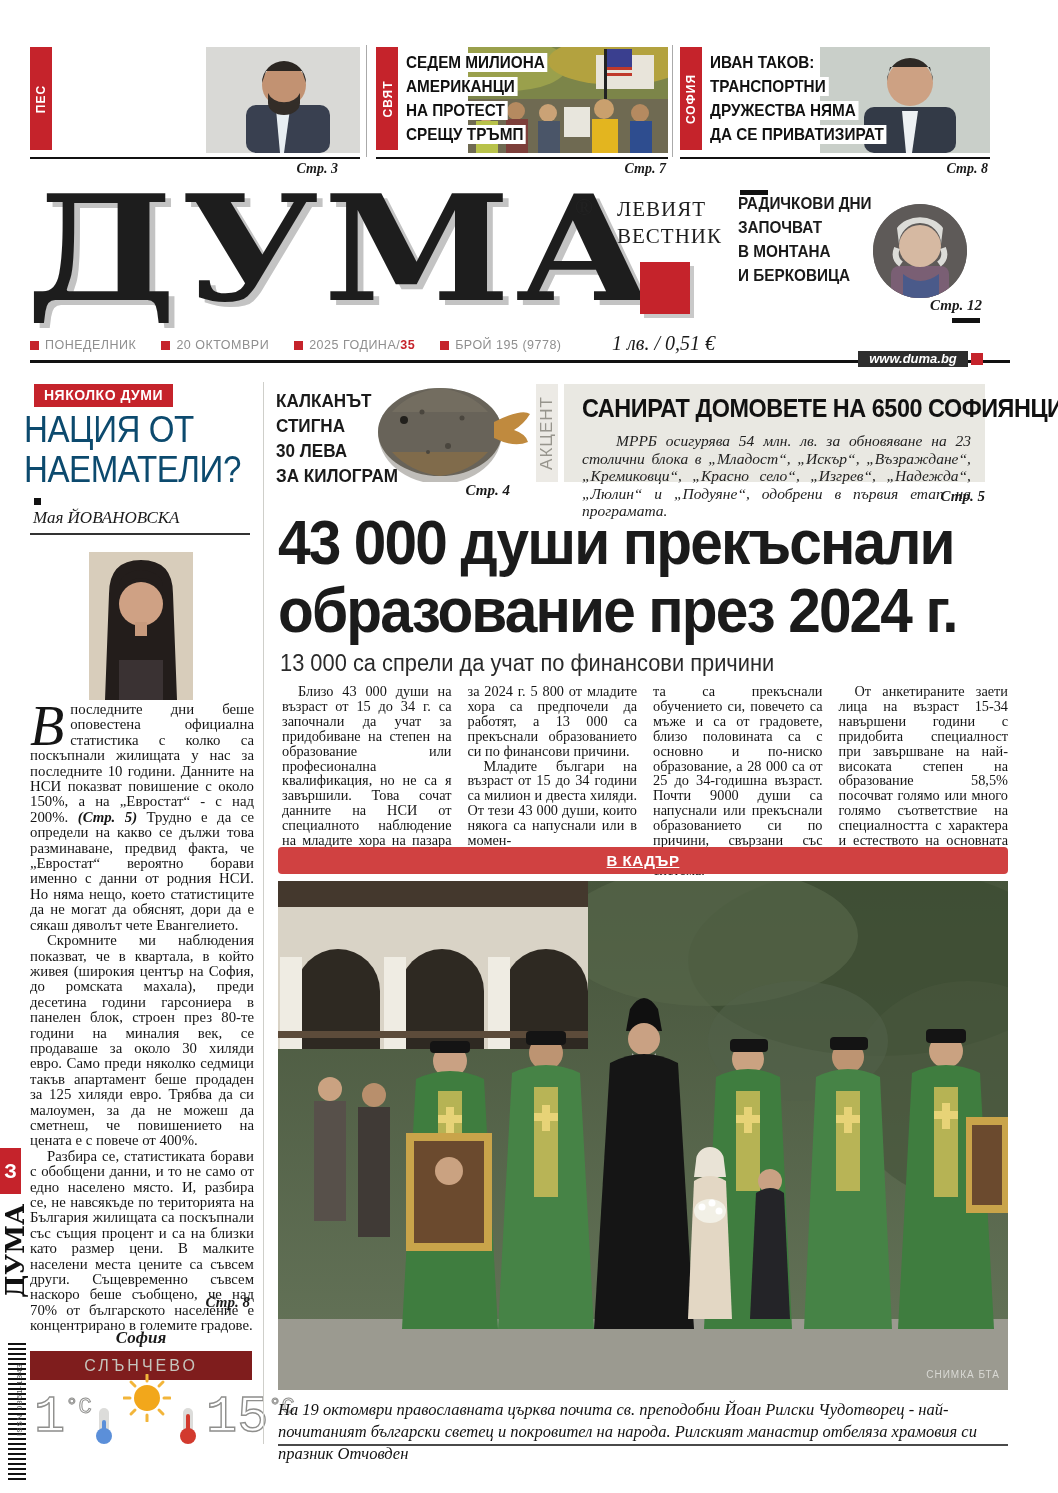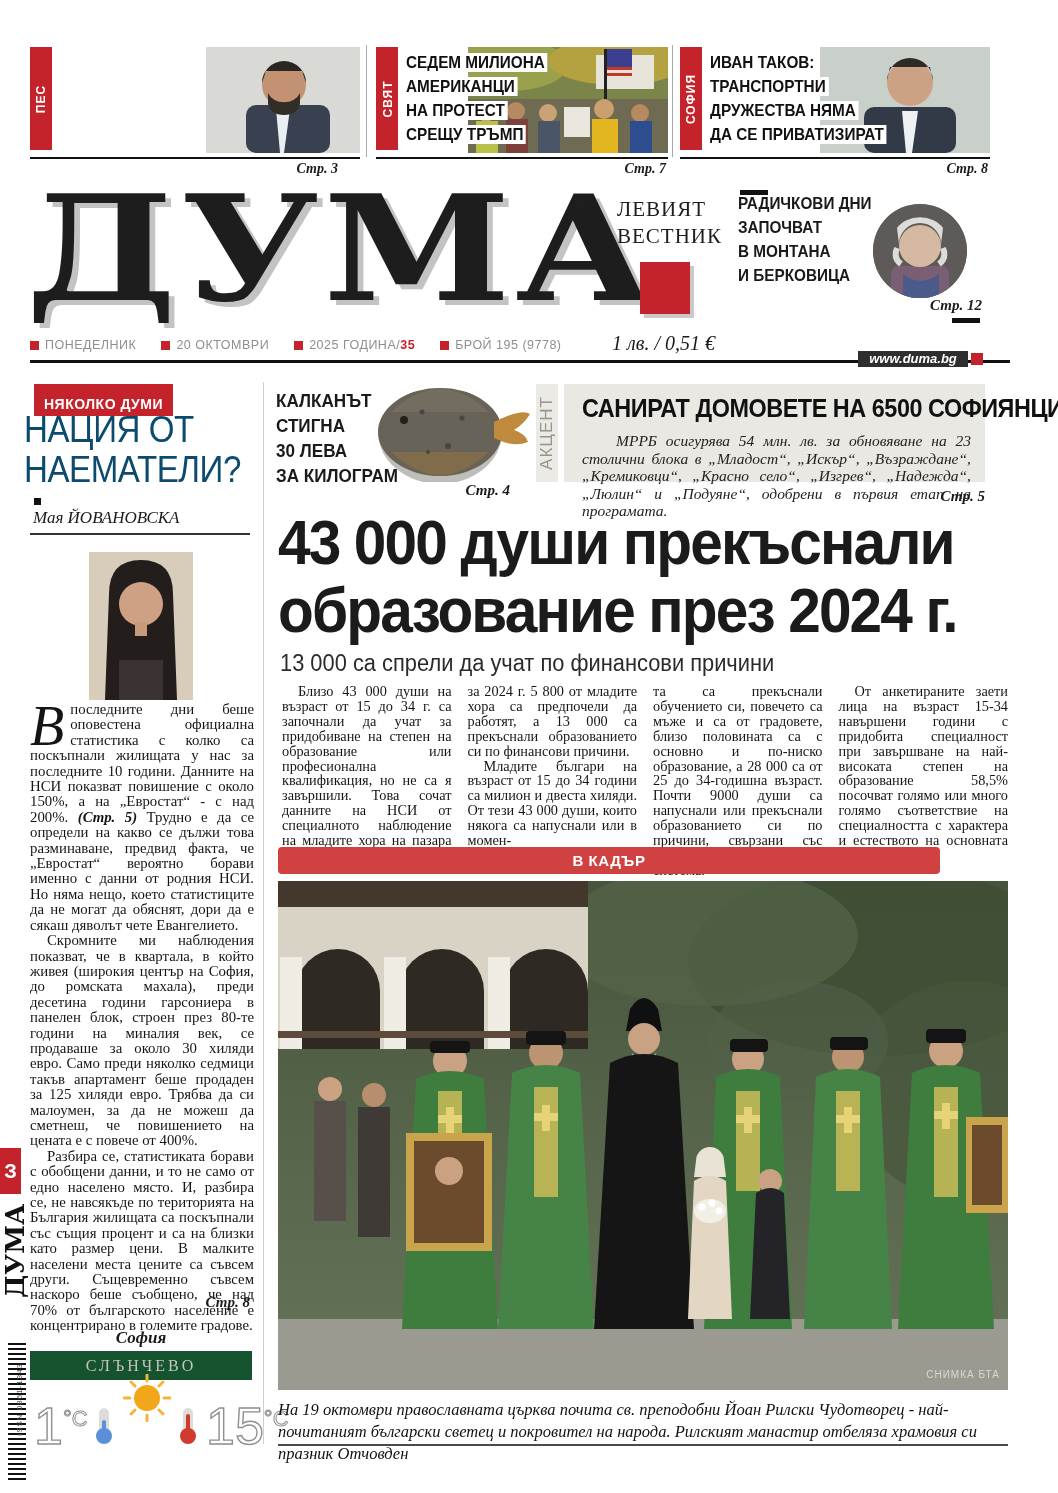--- a/index.html
+++ b/index.html
@@ -50,38 +50,38 @@
   .dateline .item { display:flex; align-items:center; gap:6px; white-space:nowrap; }
   .sq { width:9px; height:9px; background:#c5232b; display:inline-block; }
   .dateline .ynum { color:#c5232b; font-weight:bold; }
   .mast-rule { position:absolute; left:30px; top:360px; width:980px; height:3px; background:#111; }
   .site-bar { position:absolute; left:858px; top:351px; width:110px; height:16px; background:#2e2e2e; color:#fff;
     font-family:"Liberation Sans", sans-serif; font-weight:bold; font-style:italic; font-size:13px; text-align:center; line-height:16px; }
   .site-sq { position:absolute; left:971px; top:353px; width:12px; height:12px; background:#c5232b; }
 
   
   .kicker { position:absolute; left:34px; top:384px; background:#c5232b; color:#fff; font-family:"Liberation Sans", sans-serif;
-    font-weight:bold; font-size:14px; padding:12px 10px 4px; letter-spacing:.5px; }
+    font-weight:bold; font-size:14px; padding:3px 10px 4px; letter-spacing:.5px; }
   .op-title { position:absolute; left:24px; top:410px; font-family:"Liberation Sans", sans-serif; font-weight:400; font-size:36px; line-height:40px; color:#0c4a6e; }
   .op-title .tl { display:block; transform:scaleX(.92); transform-origin:left; white-space:nowrap; letter-spacing:-.5px; }
   .op-bullet { position:absolute; left:34px; top:498px; width:7px; height:7px; background:#111; }
   .op-author { position:absolute; left:33px; top:508px; font-style:italic; font-size:17px; }
   .op-rule { position:absolute; left:30px; top:533px; width:220px; height:2px; background:#333; }
   .op-photo { position:absolute; left:89px; top:552px; width:104px; height:148px; background:#d4c8b6; overflow:hidden; }
   .op-body { position:absolute; left:30px; top:702px; width:224px; font-size:14.8px; line-height:15.4px; text-align:justify; color:#151515; }
   .op-body p.ind { text-indent:17px; }
   .dropcap { float:left; font-style:italic; font-size:56px; line-height:44px; padding:2px 6px 0 0; font-family:"Liberation Serif", serif; }
   .op-page { position:absolute; left:30px; top:1294px; width:220px; text-align:right; font-style:italic; font-weight:bold; font-size:15px; }
 
   
   .w-city { position:absolute; left:30px; top:1328px; width:222px; text-align:center; font-weight:bold; font-style:italic; font-size:17px; }
-  .w-bar { position:absolute; left:30px; top:1351px; width:222px; height:29px; background:#14532d; text-align:center;
-    font-family:Liberation Serif, serif; font-size:16px; line-height:29px; letter-spacing:3px; color:#c6c5bd; }
-  .temp { position:absolute; font-family:Liberation Sans, sans-serif; font-weight:400; font-size:52px; line-height:1;
-    color:#fff;margin-top:8px; -webkit-text-stroke:1.4px #8f8f8d; }
+  .w-bar { position:absolute; left:30px; top:1351px; width:222px; height:29px; background:#7f1d1d; text-align:center;
+    font-family:Liberation Sans, sans-serif; font-size:16px; line-height:29px; letter-spacing:3px; color:#c6c5bd; }
+  .temp { position:absolute; font-family:Liberation Mono, monospace; font-weight:400; font-size:52px; line-height:1;
+    color:#fff; -webkit-text-stroke:1.4px #8f8f8d; }
   .temp sup { font-size:22px; -webkit-text-stroke:1px #8f8f8d; }
   .sun { position:absolute; left:123px; top:1374px; width:48px; height:48px; }
   .thermo { position:absolute; width:12px; height:34px; }
   .thermo .stem { position:absolute; left:1px; top:0; width:10px; height:26px; background:#dcdcda; border-radius:5px; }
   .thermo .fill { position:absolute; left:4px; top:6px; width:4px; height:20px; border-radius:2px; }
   .thermo .bulb { position:absolute; left:-2px; top:20px; width:16px; height:16px; border-radius:50%; }
   .thermo.cold .fill, .thermo.cold .bulb { background:#5b8fd9; }
   .thermo.hot  .fill, .thermo.hot  .bulb { background:#d23a2e; }
   .thermo .casing { position:absolute; left:-4px; top:18px; width:20px; height:20px; border-radius:50%; background:#dcdcda; z-index:-1; }
 
@@ -114,22 +114,22 @@
   .headline { position:absolute; left:278px; top:508px; width:740px; font-family:"Liberation Sans", sans-serif;
     font-weight:800; font-size:63px; line-height:68px; color:#1b1b1b; }
   .headline .tl { display:block; transform:scaleX(.93); transform-origin:left; white-space:nowrap; letter-spacing:-2px; }
   .subhead { position:absolute; left:280px; top:650px; font-family:"Liberation Sans", sans-serif; font-size:23px; color:#2a2a2a;
     transform:scaleX(.95); transform-origin:left; white-space:nowrap; }
   .cols { position:absolute; left:282px; top:684px; width:726px; height:162px; display:flex; gap:16px; }
   .col { width:170px; font-size:14.3px; line-height:14.9px; text-align:justify; color:#151515; }
   .col p.ind { text-indent:16px; }
 
   
-  .kadar { position:absolute; left:278px; top:847px; width:662px; height:27px; background:#d04141; border-radius:4px;
-    color:#fff; font-family:"Liberation Sans", sans-serif; font-weight:bold; font-size:15px; text-align:center; line-height:27px; letter-spacing:.5px; }
+  .kadar { position:absolute; left:278px; top:847px; width:730px; height:27px; background:#d04141; border-radius:4px;
+    color:#fff; font-family:"Liberation Sans", sans-serif; font-weight:bold; font-size:15px; text-align:center; line-height:27px; letter-spacing:.5px;text-decoration:underline; }
   .main-photo { position:absolute; left:278px; top:881px; width:730px; height:509px; overflow:hidden; background:#55624a; }
   .credit { position:absolute; right:8px; bottom:10px; font-family:"Liberation Sans", sans-serif; font-size:10px; color:#d9d9d4; letter-spacing:1px; }
   .caption { position:absolute; left:278px; top:1399px; width:732px; font-style:italic; font-size:16.5px; line-height:22px; color:#111; }
   .bottom-rule { position:absolute; left:278px; top:1444px; width:730px; height:2px; background:#4a4a4a; }
   .col-divider { position:absolute; left:263px; top:382px; width:1px; height:1062px; background:#cfcfca; }
 </style>
 </head>
 <body>
 
 <div id="page">

